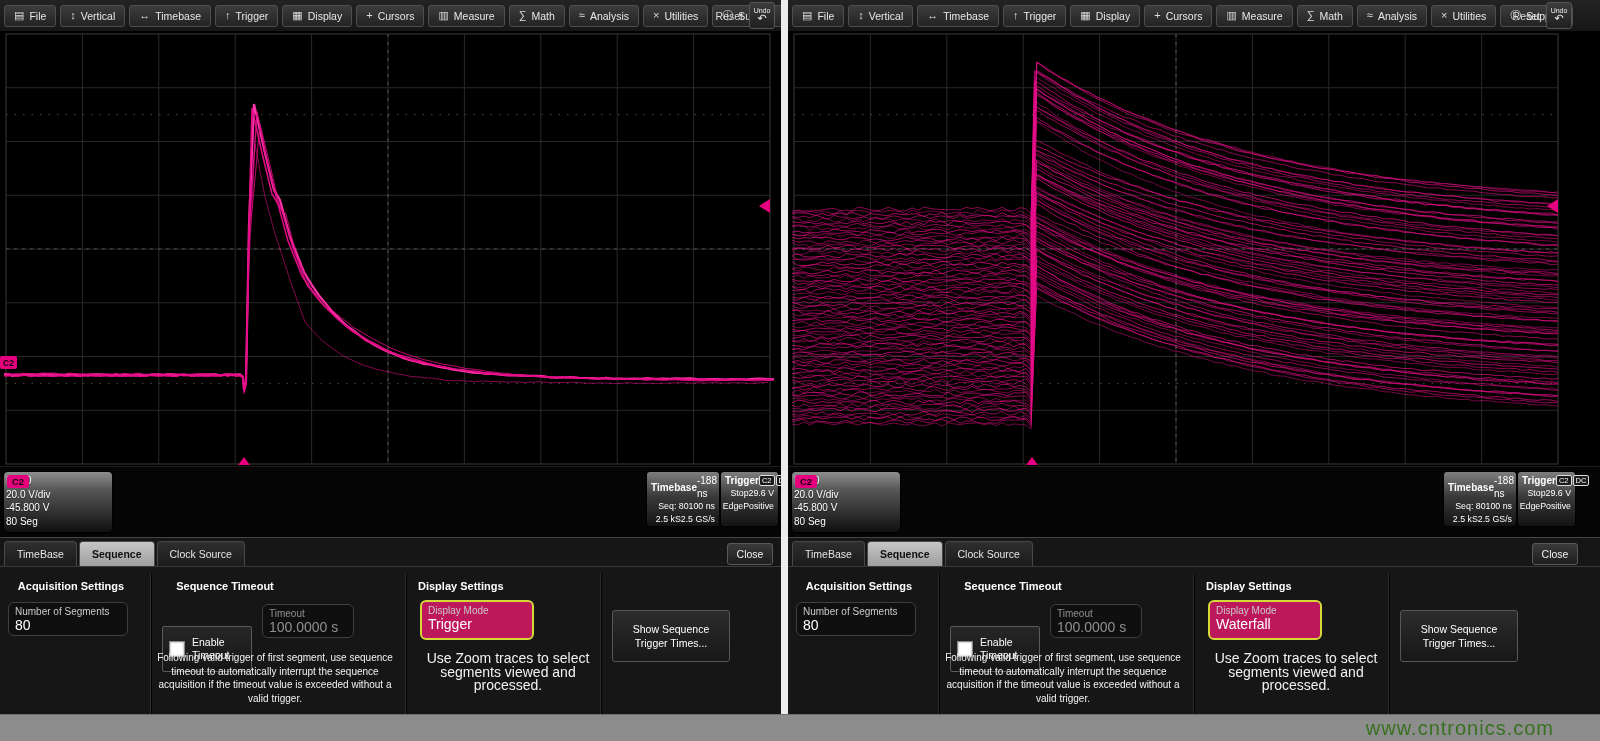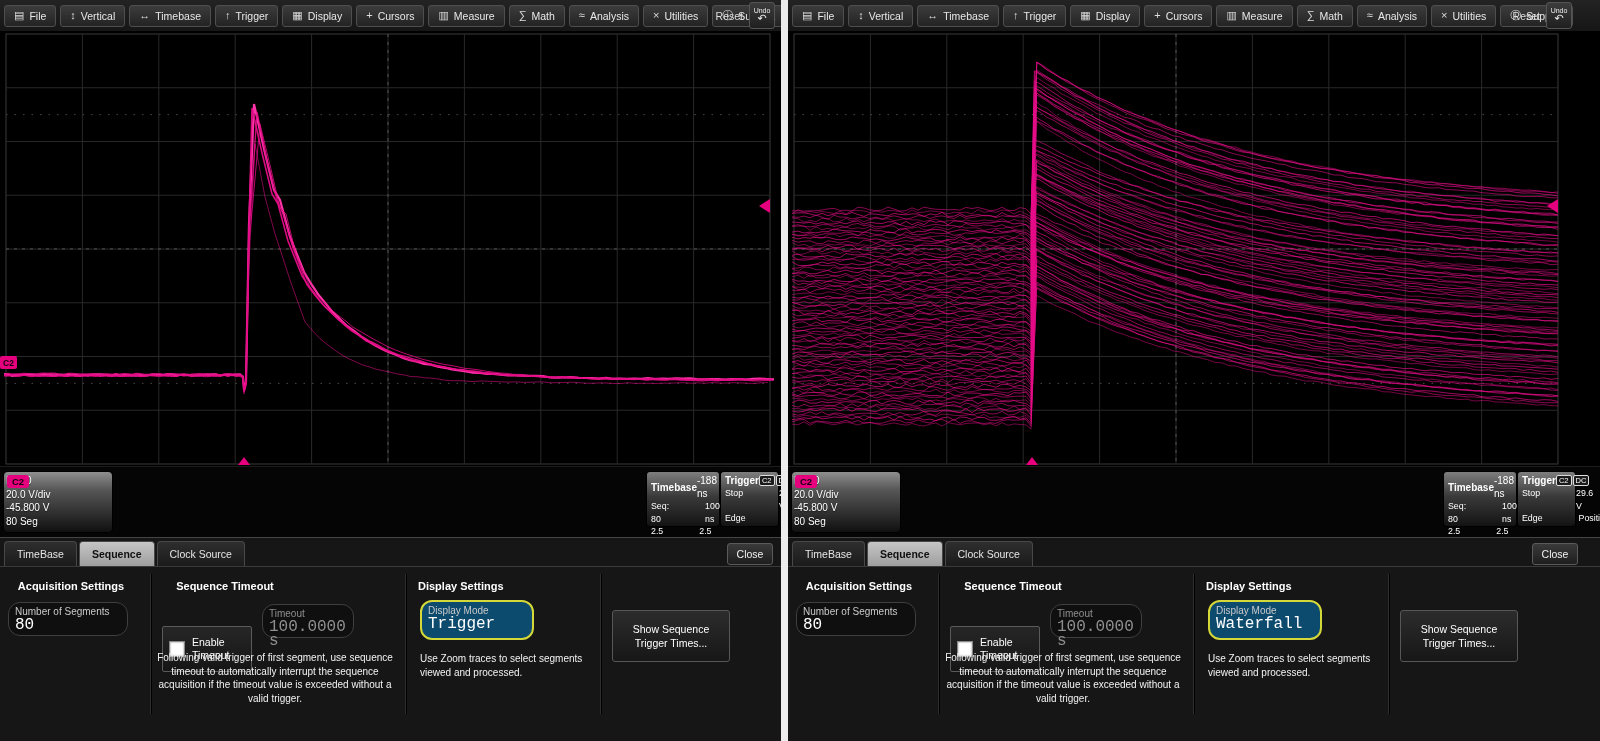--- a/index.html
+++ b/index.html
@@ -35,50 +35,50 @@
          box-shadow:0 0 0 1px #000;padding:2px 6px 0 2px;box-sizing:border-box;}
   .chbadge{position:absolute;left:3px;top:3px;width:22px;height:13px;background:#e6007e;
            border-radius:3px;color:#14000b;font-size:9.5px;font-weight:bold;display:flex;
            align-items:center;justify-content:center;}
   .chlines{font-size:10px;color:#fff;text-align:left;line-height:13.5px;text-shadow:0 1px 1px #0008;}
   .tbox{position:absolute;top:5px;height:54px;border-radius:3px;box-sizing:border-box;
         background:linear-gradient(180deg,#7e7e7e 0%,#3a3a3a 45%,#131313 100%);
         box-shadow:0 0 0 1px #000;padding:2px 4px;color:#fff;}
   .tbox .thead{display:flex;justify-content:space-between;align-items:center;font-size:10px;line-height:13px;}
   .tbox .thead b{font-weight:bold;}
-  .tbox .trow{display:flex;justify-content:space-between;font-size:8.8px;line-height:12.5px;gap:36px;}
+  .tbox .trow{display:flex;justify-content:flex-end;font-size:8.8px;line-height:12.5px;}
   .tb-badges{display:flex;gap:1px;}
   .tb-badge{border:1px solid #ddd;border-radius:2px;background:#1b1b1b;color:#fff;
             font-size:7.5px;padding:0 2px;line-height:9px;}
 
   
   .dialog{position:relative;height:206px;background:#161616;border-top:1px solid #454545;}
   .tabs{position:absolute;left:4px;top:3px;display:flex;gap:2px;}
   .tab{height:24px;padding:0 12px;display:flex;align-items:center;font-size:10.5px;color:#e5e5e5;
        background:linear-gradient(#2e2e2e,#1b1b1b);border:1px solid #484848;border-bottom:none;
        border-radius:4px 4px 0 0;}
   .tab.active{background:linear-gradient(#c6c6c6,#9e9e9e);color:#101010;font-weight:bold;}
   .tabline{position:absolute;left:0;right:0;top:28px;height:1px;background:#3a3a3a;}
   .closebtn{position:absolute;top:5px;height:22px;width:46px;background:linear-gradient(#3a3a3a,#1e1e1e);
             border:1px solid #5a5a5a;border-radius:3px;color:#f0f0f0;font-size:10.5px;
             display:flex;align-items:center;justify-content:center;}
   .dsec-title{position:absolute;top:42px;font-size:11px;font-weight:bold;color:#fff;}
   .vsep{position:absolute;top:36px;bottom:30px;width:1px;background:#2e2e2e;box-shadow:1px 0 0 #000;}
-  .fieldbox{position:absolute;background:#0f0f0f;border:1px solid #3f3f3f;border-radius:12px;
+  .fieldbox{position:absolute;background:#0f0f0f;border:1px solid #3f3f3f;border-radius:6px;
             padding:2px 6px;box-sizing:border-box;}
   .fieldbox .flabel{font-size:10px;color:#c9c9c9;line-height:13px;}
-  .fieldbox .fvalue{font-size:16px;color:#fff;line-height:14px;font-family:Liberation Mono, monospace;}
+  .fieldbox .fvalue{font-size:14px;color:#fff;line-height:14px;}
   .fieldbox.disabled .flabel,.fieldbox.disabled .fvalue{color:#8f8f8f;}
-  .combo{border:2px solid #d4d838;background:#0c4a6e;}
+  .combo{border:2px solid #d4d838;background:#be185d;}
   .checkbtn{position:absolute;display:flex;align-items:center;gap:7px;background:linear-gradient(#262626,#151515);
             border:1px solid #5a5a5a;border-radius:2px;box-sizing:border-box;padding:0 6px;margin-top:24px;}
   .checkbox{width:14px;height:14px;background:#fff;border:1px solid #888;box-shadow:inset 0 0 2px #777;}
   .checklabel{font-size:10.5px;color:#fff;line-height:13px;width:46px;}
   .note{position:absolute;font-size:10px;color:#f2f2f2;text-align:center;line-height:13.5px;}
-  .note2{position:absolute;font-size:10px;color:#f2f2f2;text-align:left;line-height:13.5px;}
+  .note2{position:absolute;font-size:14px;color:#f2f2f2;text-align:center;line-height:13.5px;}
   .bigbtn{position:absolute;background:linear-gradient(#2c2c2c,#171717);border:1px solid #575757;
           border-radius:3px;color:#fff;font-size:10.5px;text-align:center;display:flex;
           align-items:center;justify-content:center;padding:0 10px;box-sizing:border-box;line-height:14px;}
 
   
   .panel-right .menu-right{right:28px;} .panel-left .menu-right{right:6px;}
   .panel-left  .tbox.timebase{right:62px;width:72px;} .panel-left  .tbox.trigger{right:3px;width:57px;}
   .panel-right .tbox.timebase{right:84px;width:72px;} .panel-right .tbox.trigger{right:25px;width:57px;}
   .panel-left .closebtn{right:8px;} .panel-right .closebtn{right:22px;}
 
@@ -524,13 +524,16 @@
       <div class="flabel">Display Mode</div>
       <div class="fvalue">Waterfall</div>
     </div>
     <div class="note2" style="left:420px;top:114px;width:176px;">Use Zoom traces to select segments viewed and processed.</div>
 
     <div class="vsep" style="left:600px;"></div>
 
     <button class="bigbtn" style="left:612px;top:72px;width:118px;height:52px;">Show Sequence Trigger Times...</button>
   </div>
 </div>
+  <div id="wmbar">
+    <span>www.cntronics.com</span>
+  </div>
 </div>
 
 </body></html>

